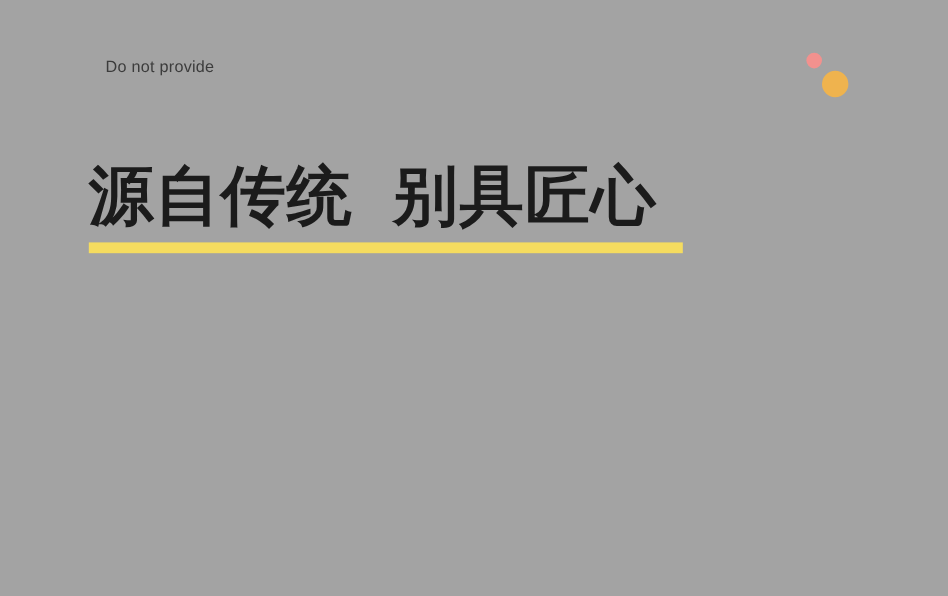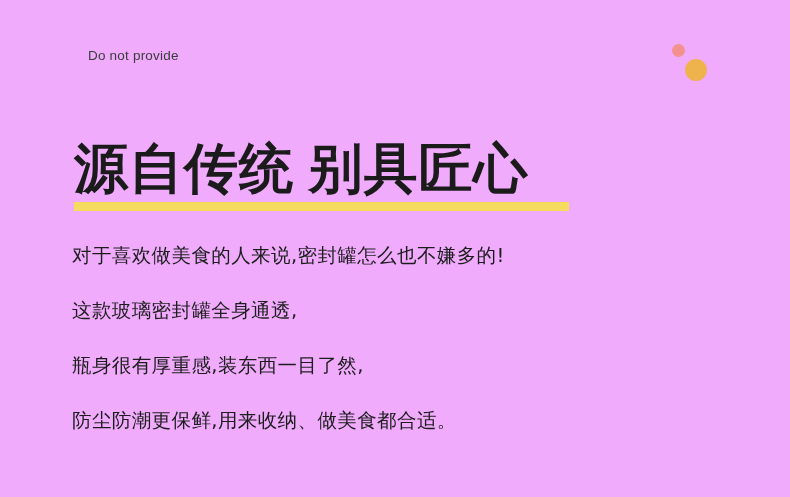--- a/index.html
+++ b/index.html
@@ -8,21 +8,21 @@
     background: #ffffff;
   }
   body {
     font-family: "Liberation Sans", sans-serif;
     -webkit-font-smoothing: antialiased;
   }
   .canvas {
     position: relative;
     width: 790px;
     height: 497px;
-    background: #f0abfc;
+    background: #a3a3a3;
     overflow: hidden;
   }
 
   
   .eyebrow {
     position: absolute;
     left: 88px;
     top: 45px;
     font-size: 13.5px;
     line-height: 21px;
@@ -63,21 +63,21 @@
 
   
   .headline-wrap {
     position: absolute;
     left: 74px;
     top: 138px;
   }
   .headline {
     position: relative;
     display: inline-block;
-    font-family: Liberation Serif, serif;
+    font-family: Liberation Mono, monospace;
     font-weight: bold;
     font-size: 54px;
     line-height: 62px;
     color: #1b1b1b;
     letter-spacing: 1px;
     white-space: nowrap;
     z-index: 2;
   }
   .headline-underline {
     position: absolute;
@@ -121,20 +121,14 @@
   <div class="dots">
     <div class="dot-small"></div>
     <div class="dot-large"></div>
   </div>
 
   <div class="headline-wrap">
     <div class="headline-underline"></div>
     <div class="headline">源自传统 别具匠心</div>
   </div>
 
-  <div class="body-lines">
-    <div class="body-line">对于喜欢做美食的人来说,密封罐怎么也不嫌多的!</div>
-    <div class="body-line">这款玻璃密封罐全身通透,</div>
-    <div class="body-line">瓶身很有厚重感,装东西一目了然,</div>
-    <div class="body-line">防尘防潮更保鲜,用来收纳、做美食都合适。</div>
-  </div>
 
 </div>
 
 </body></html>

